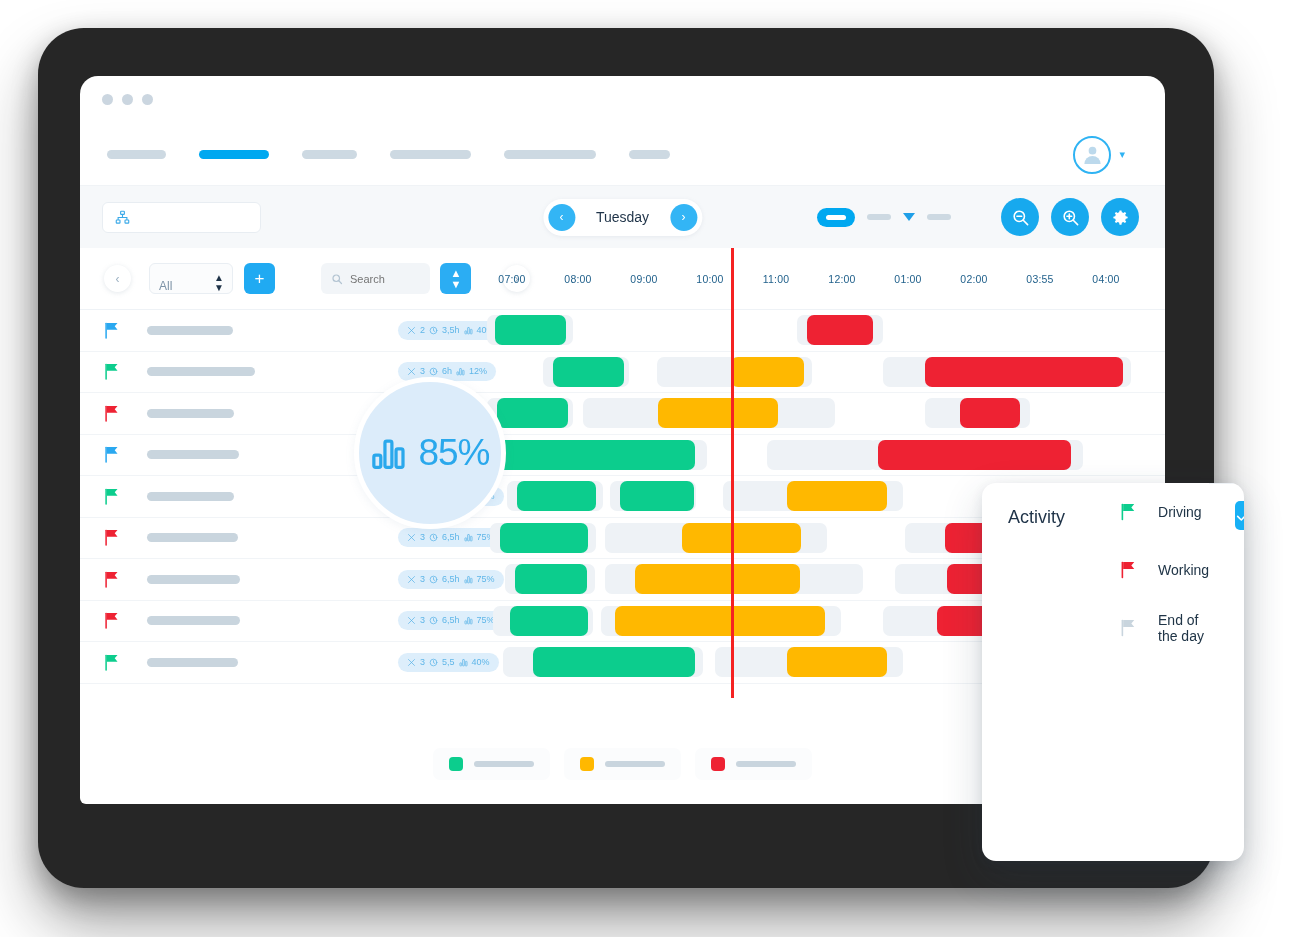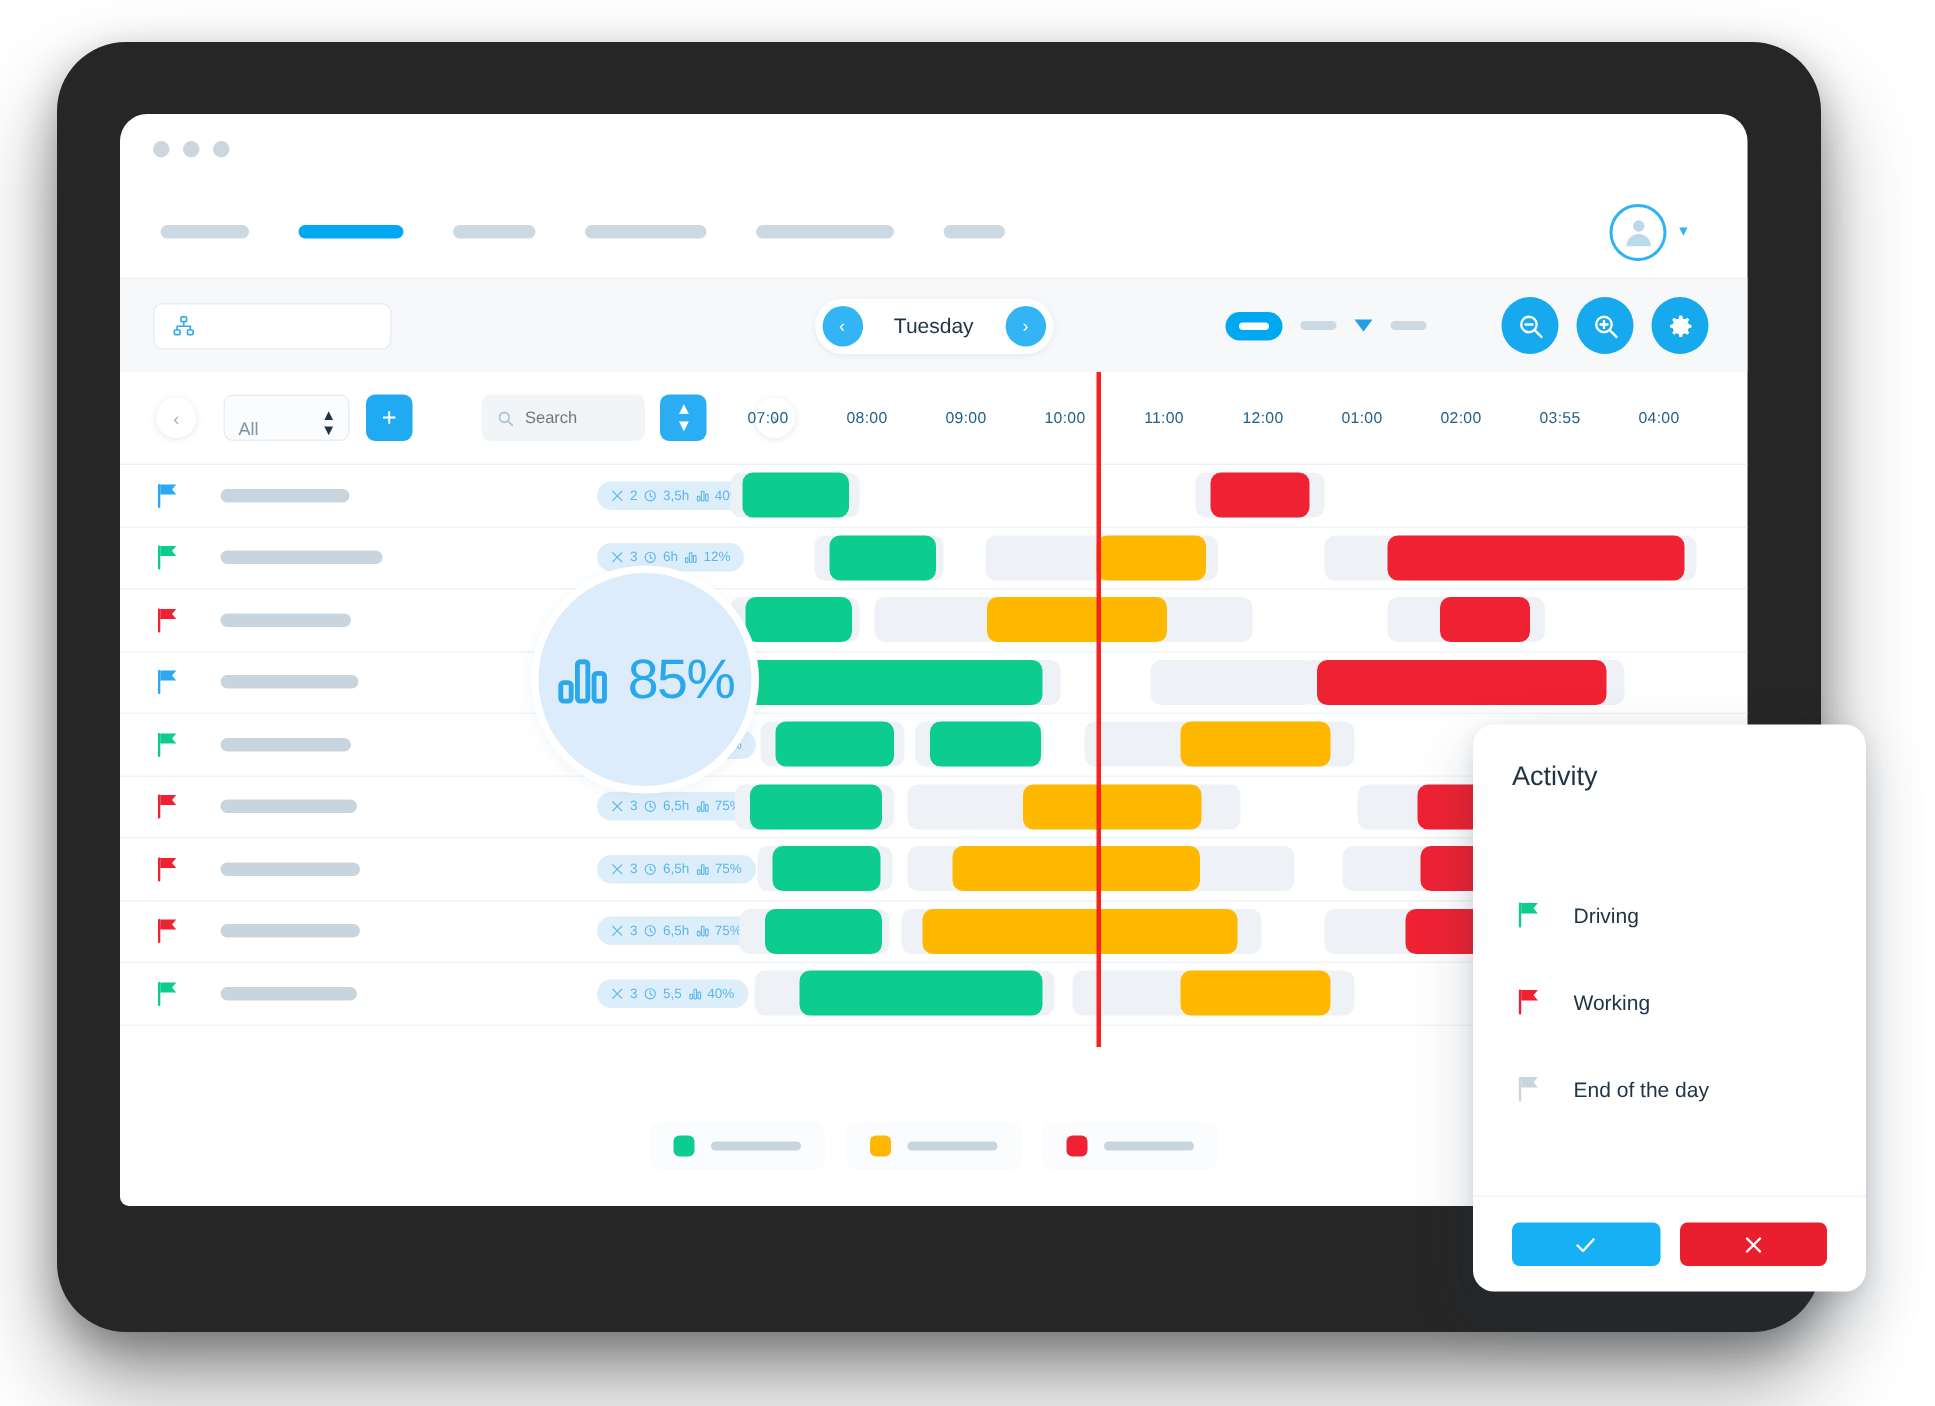--- a/index.html
+++ b/index.html
@@ -249,21 +249,21 @@
 
   
   .activity-panel {
     position: absolute; left: 982px; top: 483px;
     width: 262px; height: 378px;
     background: #ffffff;
     border-radius: 14px;
     box-shadow: 0 16px 40px rgba(40,60,80,0.20), 0 3px 12px rgba(40,60,80,0.10);
     z-index: 30;
     overflow: hidden;
-    display: flex; flex-direction: column; gap: 36px;
+    display: flex; flex-direction: row;
   }
   .panel-title {
     font-size: 18px; color: #1f3348;
     padding: 24px 26px 17px 26px;
   }
   .panel-list { flex: 1; }
   .panel-item {
     height: 58px;
     display: flex; align-items: center; gap: 21px;
     padding-left: 29px;

